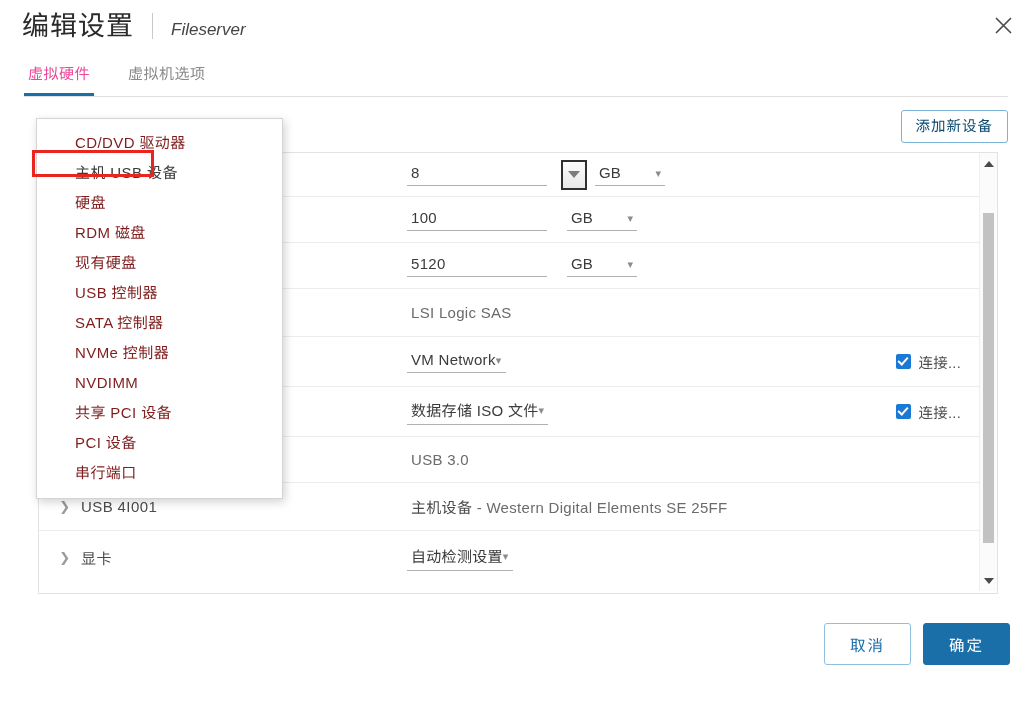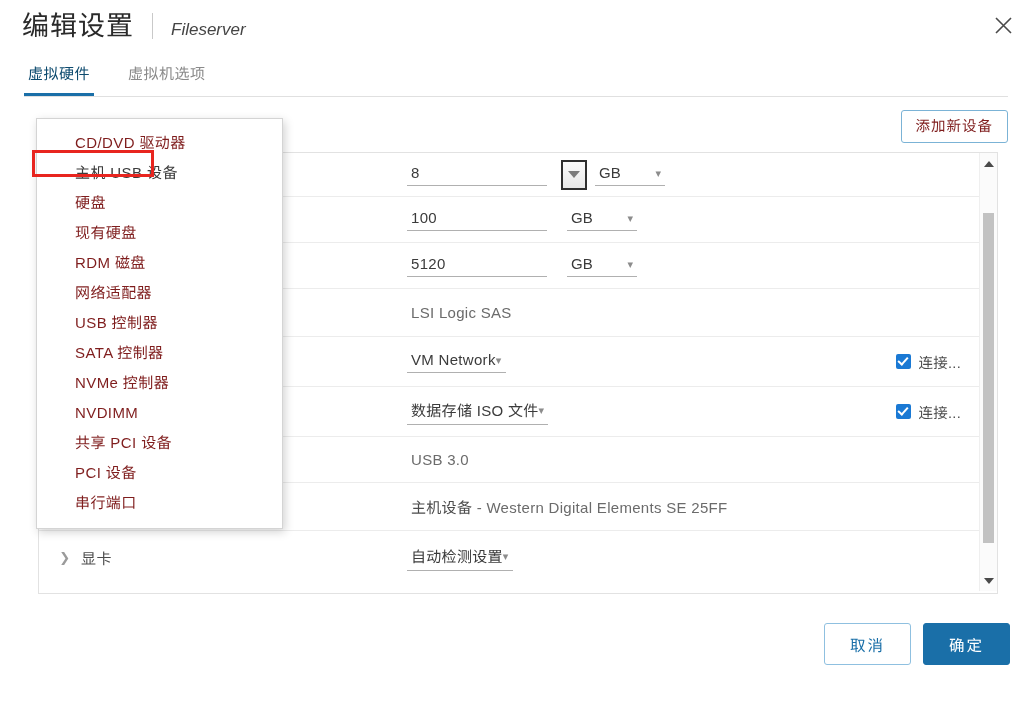--- a/index.html
+++ b/index.html
@@ -80,41 +80,41 @@
   }
   .tab {
     font-size: 15px;
     color: #8a8a8a;
     padding: 2px 4px 10px 4px;
     cursor: pointer;
     letter-spacing: 0.5px;
     white-space: nowrap;
   }
   .tab.active {
-    color: #0c4a6e;
+    color: #ec4899;
     border-bottom: 3px solid #1a6fa8;
     text-align: center;
   }
   .tab-underline {
     position: absolute;
     left: 24px; top: 36px;
     width: 984px;
     height: 1px;
     background: #e0e0e0;
   }
 
   
   .add-device-btn {
     position: absolute;
     right: 24px; top: 110px;
     padding: 5px 14px 6px 14px;
     border: 1px solid #7bb3d6;
     border-radius: 3px;
     background: #ffffff;
-    color: #7f1d1d;
+    color: #0c4a6e;
     font-size: 14.5px;
     letter-spacing: 1px;
     cursor: pointer;
     line-height: 20px;
   }
 
   
   .content-panel {
     position: absolute;
     left: 38px; top: 152px;
@@ -519,23 +519,22 @@
     <div class="sb-arrow down">
       <i></i>
     </div>
   </div>
 </div>
 
 <div class="dropdown-popup">
   <div class="dd-item">CD/DVD 驱动器</div>
   <div class="dd-item highlighted">主机 USB 设备</div>
   <div class="dd-item">硬盘</div>
+  <div class="dd-item">RDM 磁盘</div>
   <div class="dd-item">现有硬盘</div>
-  <div class="dd-item">RDM 磁盘</div>
-  <div class="dd-item">网络适配器</div>
   <div class="dd-item">USB 控制器</div>
   <div class="dd-item">SATA 控制器</div>
   <div class="dd-item">NVMe 控制器</div>
   <div class="dd-item">NVDIMM</div>
   <div class="dd-item">共享 PCI 设备</div>
   <div class="dd-item">PCI 设备</div>
   <div class="dd-item">串行端口</div>
 </div>
 <div class="dd-highlight-box"></div>
 

